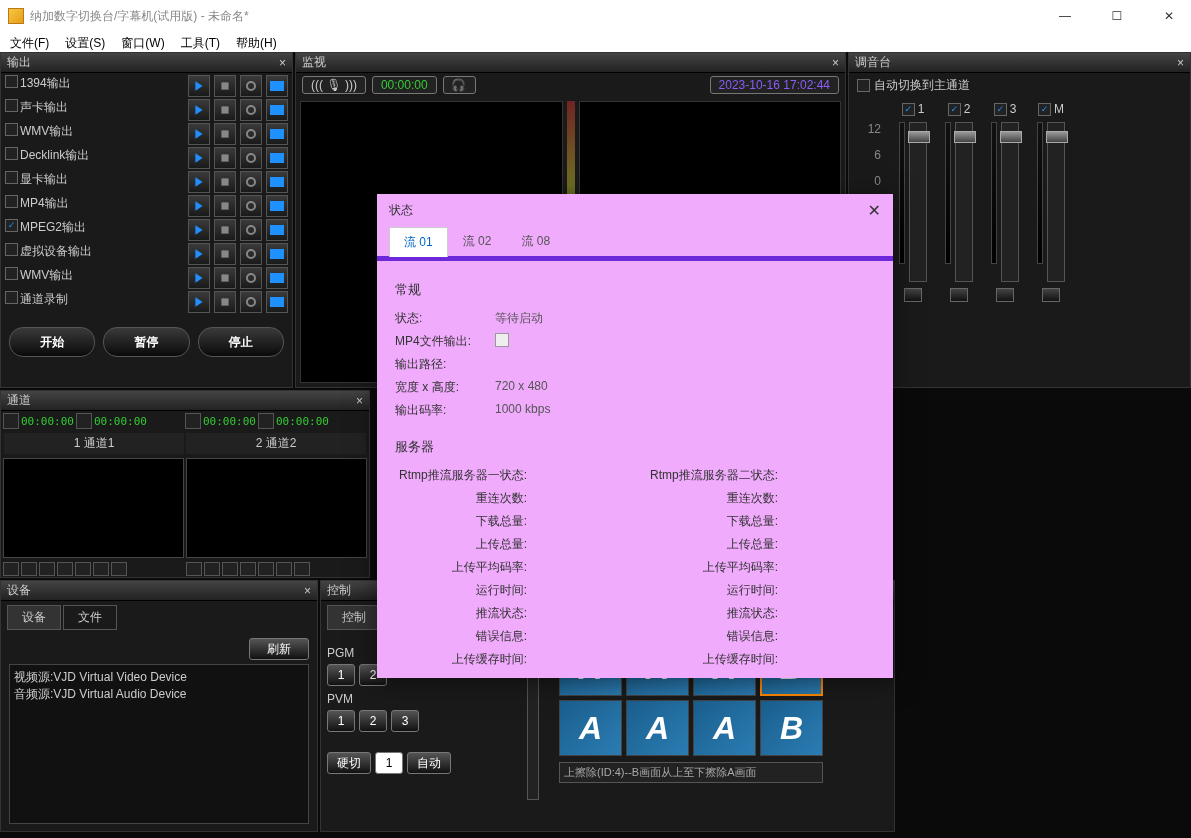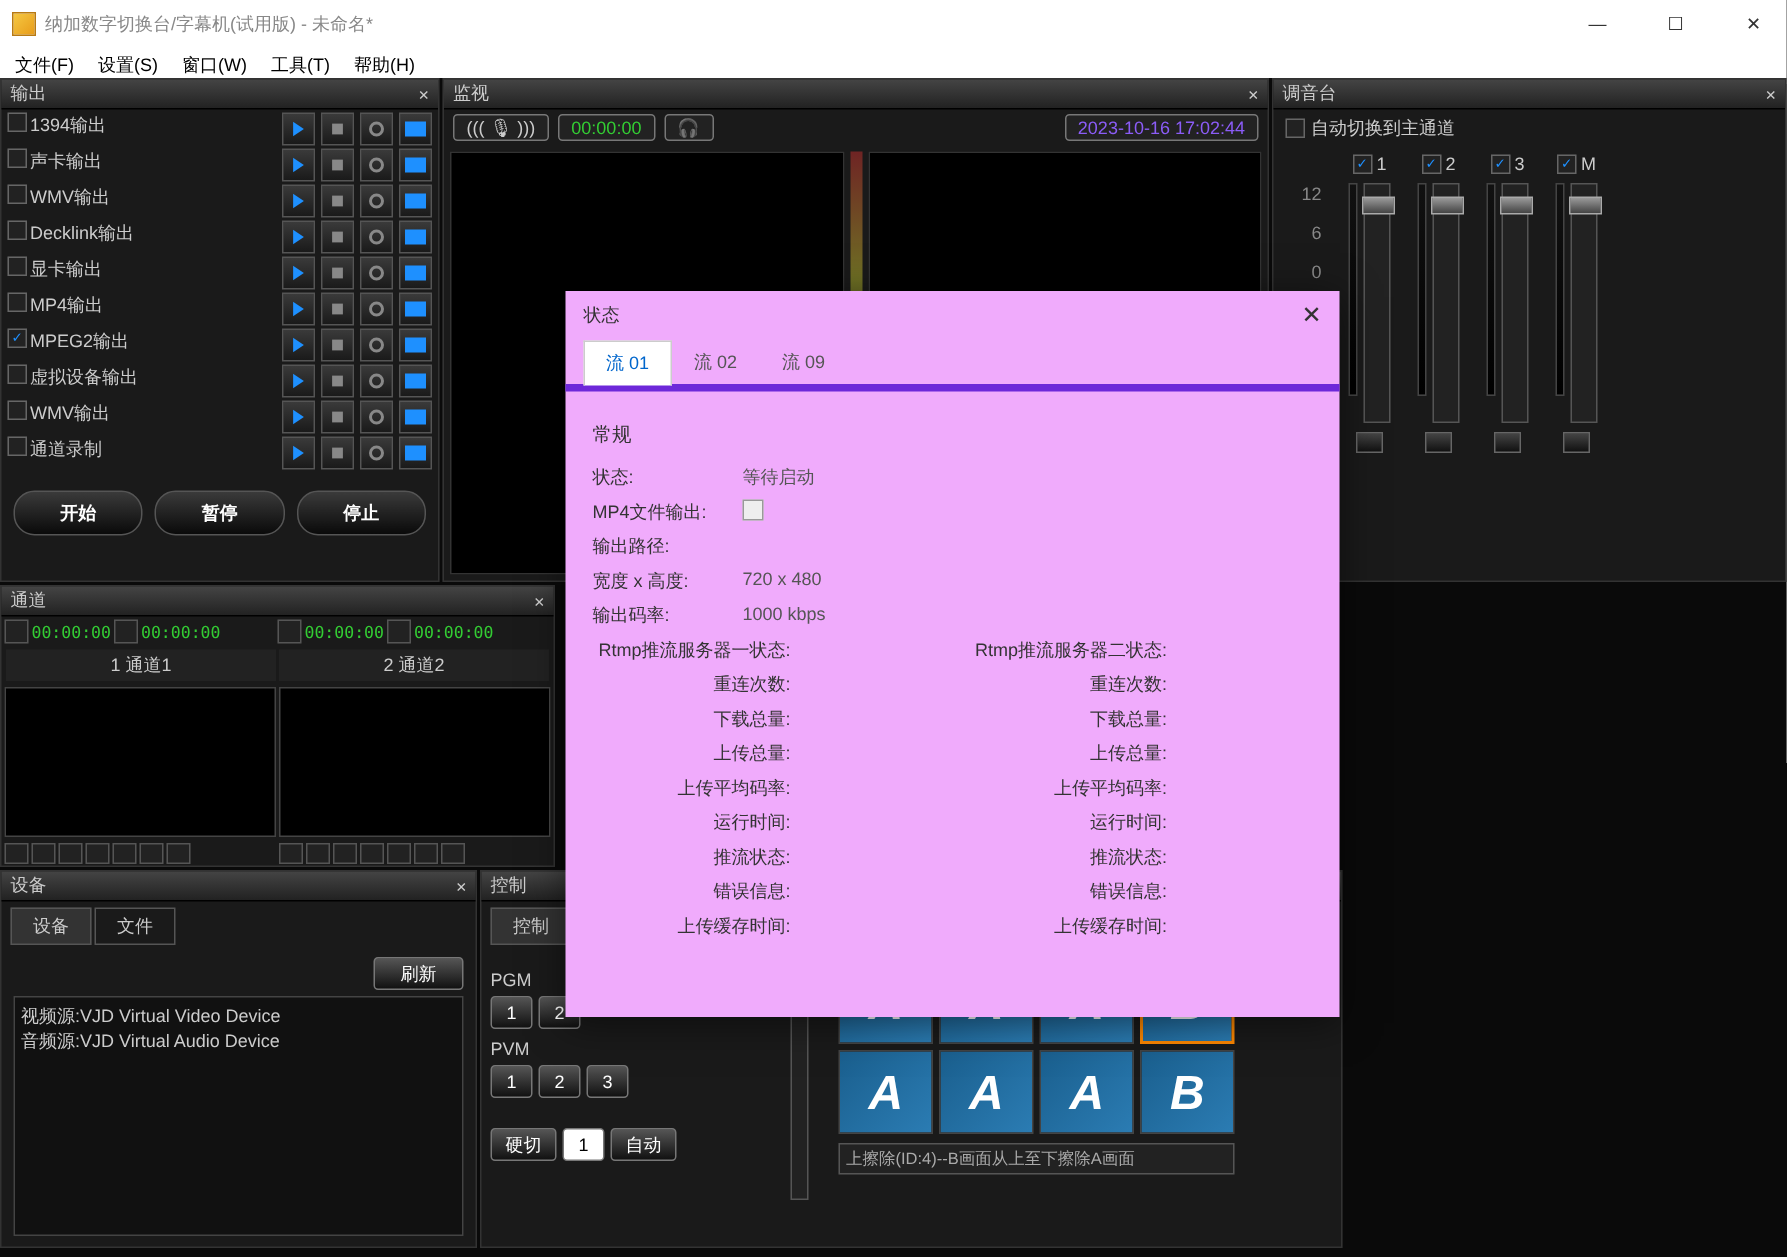--- a/index.html
+++ b/index.html
@@ -553,21 +553,21 @@
 </div>
 
 <div class="dialog">
   <div class="dlg-title">
     <span>状态</span>
     <span class="x">✕</span>
   </div>
   <div class="dlg-tabs">
     <div class="dlg-tab active">流 01</div>
     <div class="dlg-tab">流 02</div>
-    <div class="dlg-tab">流 09</div>
+    <div class="dlg-tab">流 08</div>
   </div>
   <div class="dlg-body">
     <div class="dlg-sec">常规</div>
     <div class="dlg-row">
         <div class="dlg-k">状态:</div>
         <div class="dlg-v">等待启动</div>
       </div>
     <div class="dlg-row">
         <div class="dlg-k">MP4文件输出:</div>
         <div class="dlg-v"><span class="dlg-chk"></span></div>
@@ -577,20 +577,21 @@
         <div class="dlg-v"></div>
       </div>
     <div class="dlg-row">
         <div class="dlg-k">宽度 x 高度:</div>
         <div class="dlg-v">720 x 480</div>
       </div>
     <div class="dlg-row">
         <div class="dlg-k">输出码率:</div>
         <div class="dlg-v">1000 kbps</div>
       </div>
+    <div class="dlg-sec" style="margin-top:16px">服务器</div>
     <div class="dlg-cols">
       <div class="dlg-col">
         <div class="dlg-row">
             <div class="dlg-k2">Rtmp推流服务器一状态:</div>
           </div>
         <div id="stats1">
             <div class="dlg-row">
               <div class="dlg-k2">重连次数:</div>
               <div class="dlg-v"></div>
             </div>

